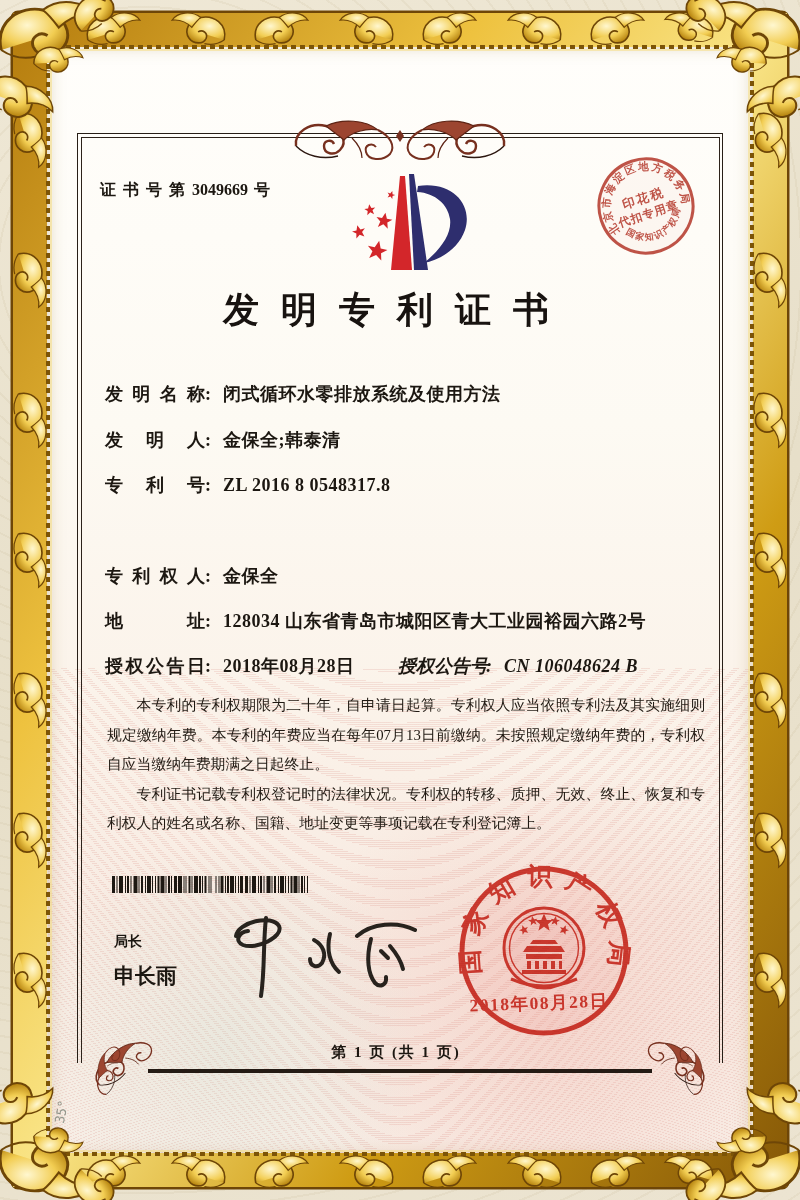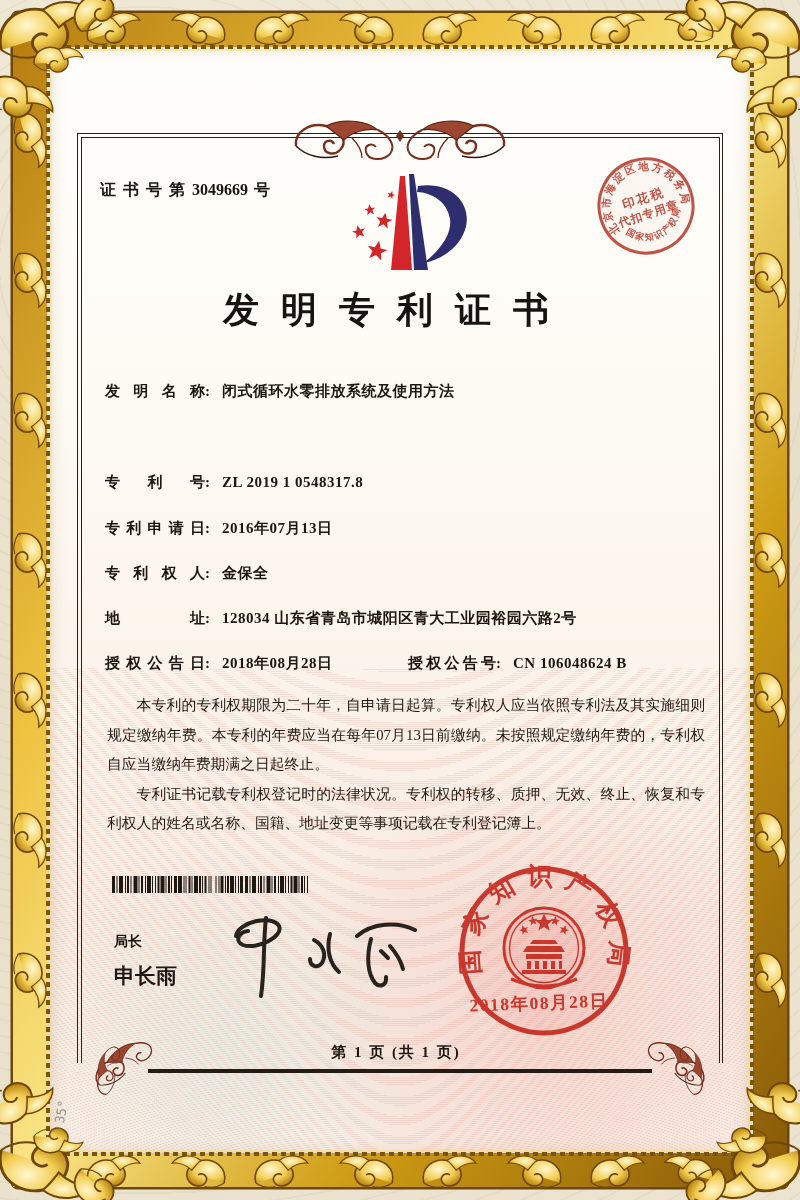--- a/index.html
+++ b/index.html
@@ -45,25 +45,25 @@
   .cert-no .sp { letter-spacing:7px; }
   .cert-no .suf { margin-left:6px; }
 
   .logo { position:absolute; left:338px; top:168px; z-index:3; }
   .tax-stamp { position:absolute; left:568px; top:128px; z-index:4; mix-blend-mode:multiply; }
 
   .title { position:absolute; left:0; top:286px; width:800px; text-align:center; z-index:3;
     font-size:36px; font-weight:700; letter-spacing:22px; text-indent:22px;
     transform:translateX(-14px); color:#181310; }
 
-  .frow { position:absolute; left:105px; z-index:3; font-size:15px; white-space:nowrap; }
+  .frow { position:absolute; left:105px; z-index:3; font-size:18px; white-space:nowrap; }
   .flabel { display:inline-block; width:100px; text-align:justify; text-align-last:justify; font-weight:600; }
   .fcolon { font-weight:600; }
   .fvalue { margin-left:12px; font-weight:600; letter-spacing:.5px; }
-  .frow.col2 { left:408px; }
+  .frow.col2 { left:398px;font-style:italic; }
   .frow.col2 .flabel { width:88px; }
 
   .paras { position:absolute; left:107px; top:691px; width:598px; z-index:3;
     font-size:14.8px; line-height:29.6px; text-align:justify; font-weight:500; color:#201912; }
   .paras p { text-indent:2em; }
 
   .barcode { position:absolute; left:112px; top:876px; z-index:3; }
   .sig-title { position:absolute; left:114px; top:933px; font-size:14px; font-weight:600; z-index:3; }
   .sig-name  { position:absolute; left:114px; top:962px; font-size:21px; font-weight:600; z-index:3; }
   .sig-script { position:absolute; left:222px; top:906px; z-index:3; }
@@ -213,22 +213,22 @@
       <text font-size="10.6" font-weight="bold" fill="#b5392c" letter-spacing="2.2"><textPath href="#taxTop" startOffset="2">北京市海淀区地方税务局</textPath></text>
       <text font-size="9" font-weight="bold" fill="#b5392c" letter-spacing="1.4"><textPath href="#taxBot" startOffset="3">国家知识产权局</textPath></text>
       <text x="78" y="74" text-anchor="middle" font-size="12.5" font-weight="bold" fill="#b5392c" letter-spacing="2">印花税</text>
       <text x="78" y="90" text-anchor="middle" font-size="11.5" font-weight="bold" fill="#b5392c" letter-spacing="1">代扣专用章</text>
     </g>
   </svg>
 
   <h1 class="title">发明专利证书</h1>
 
   <div class="frow" style="top:382px"><span class="flabel">发明名称</span><span class="fcolon">:</span><span class="fvalue">闭式循环水零排放系统及使用方法</span></div>
-  <div class="frow" style="top:473px"><span class="flabel">专利号</span><span class="fcolon">:</span><span class="fvalue">ZL 2019 1 0548317.8</span></div>
-  <div class="frow" style="top:519px"><span class="flabel">专利申请日</span><span class="fcolon">:</span><span class="fvalue">2016年07月13日</span></div>
+  <div class="frow" style="top:428px"><span class="flabel">发明人</span><span class="fcolon">:</span><span class="fvalue">金保全;韩泰清</span></div>
+  <div class="frow" style="top:473px"><span class="flabel">专利号</span><span class="fcolon">:</span><span class="fvalue">ZL 2016 8 0548317.8</span></div>
   <div class="frow" style="top:564px"><span class="flabel">专利权人</span><span class="fcolon">:</span><span class="fvalue">金保全</span></div>
   <div class="frow" style="top:609px"><span class="flabel">地址</span><span class="fcolon">:</span><span class="fvalue">128034 山东省青岛市城阳区青大工业园裕园六路2号</span></div>
   <div class="frow" style="top:654px"><span class="flabel">授权公告日</span><span class="fcolon">:</span><span class="fvalue">2018年08月28日</span></div>
   <div class="frow col2" style="top:654px"><span class="flabel">授权公告号</span><span class="fcolon">:</span><span class="fvalue">CN 106048624 B</span></div>
 
   <div class="paras">
     <p>本专利的专利权期限为二十年，自申请日起算。专利权人应当依照专利法及其实施细则规定缴纳年费。本专利的年费应当在每年07月13日前缴纳。未按照规定缴纳年费的，专利权自应当缴纳年费期满之日起终止。</p>
     <p>专利证书记载专利权登记时的法律状况。专利权的转移、质押、无效、终止、恢复和专利权人的姓名或名称、国籍、地址变更等事项记载在专利登记簿上。</p>
   </div>
 

